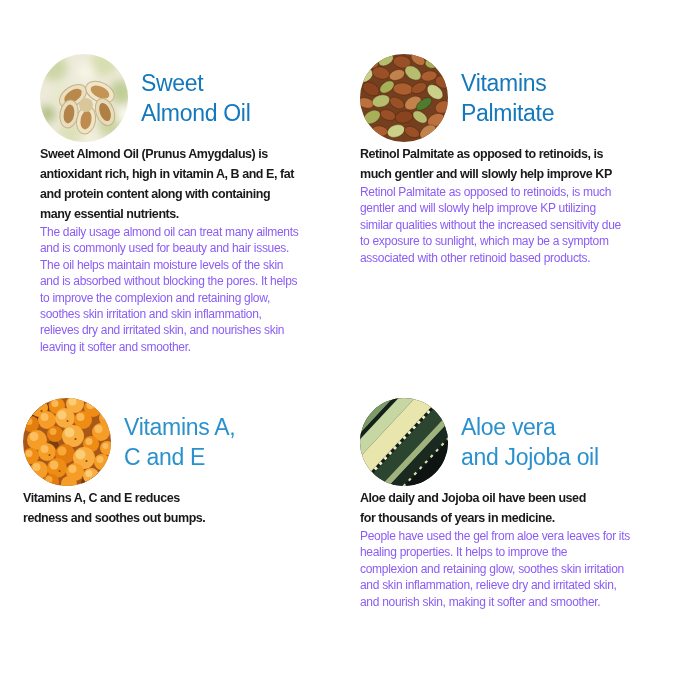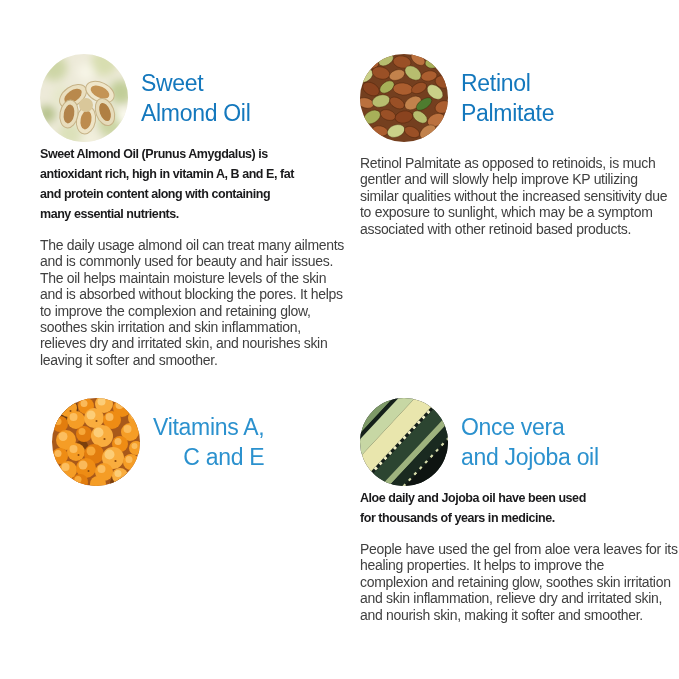--- a/index.html
+++ b/index.html
@@ -22,28 +22,27 @@
     letter-spacing:-0.3px;
     white-space:pre;
   }
   .quad-lead{
     margin-top:1px;
     font-size:12.5px;line-height:20px;font-weight:bold;
     letter-spacing:-0.45px;color:#1a1a1c;
     white-space:pre;
   }
   .quad-body{
-    margin-top:13px;
-    font-size:14px;line-height:16.4px;font-weight:400;
-    letter-spacing:-0.3px;color:#404040;
+    font-size:12px;line-height:16.4px;font-weight:400;
+    letter-spacing:-0.3px;color:#8b5cf6;
     white-space:pre;
   }
   #quad-0{left:40px;top:54px;}
   #quad-1{left:360px;top:54px;}
-  #quad-2{left:52px;top:398px;text-align:right;}
+  #quad-2{left:23px;top:398px;}
   #quad-3{left:360px;top:398px;}
 </style>
 </head>
 <body>
 
 <div id="page">
 
   <div class="quad" id="quad-0">
     <div class="quad-header">
       <div class="circle-img">
@@ -210,23 +209,25 @@
               </g>
             <g transform="rotate(-35 68 78)">
                 <ellipse cx="68" cy="78" rx="9" ry="6" fill="#c2824c"></ellipse>
               </g>
             <g transform="rotate(15 82 82)">
                 <ellipse cx="82" cy="82" rx="8" ry="5" fill="#8a431f"></ellipse>
               </g>
           </g>
         </svg>
       </div>
-      <div class="quad-title" style="color: rgb(20, 120, 189);">Retinol
+      <div class="quad-title" style="color: rgb(20, 120, 189);">Vitamins
 Palmitate</div>
     </div>
+    <div class="quad-lead">Retinol Palmitate as opposed to retinoids, is
+much gentler and will slowly help improve KP</div>
     <div class="quad-body">Retinol Palmitate as opposed to retinoids, is much
 gentler and will slowly help improve KP utilizing
 similar qualities without the increased sensitivity due
 to exposure to sunlight, which may be a symptom
 associated with other retinoid based products.</div>
   </div>
 
   <div class="quad" id="quad-2">
     <div class="quad-header">
       <div class="circle-img">
@@ -292,20 +293,22 @@
             <circle cx="52.5" cy="41" r="1.1" fill="#8a4a10"></circle>
               <circle cx="26.5" cy="57" r="1" fill="#8a4a10"></circle>
             <circle cx="63.5" cy="63" r="1.1" fill="#8a4a10"></circle>
               <circle cx="36.5" cy="73" r="1" fill="#8a4a10"></circle>
           </g>
         </svg>
       </div>
       <div class="quad-title" style="color: rgb(43, 145, 206);">Vitamins A,
 C and E</div>
     </div>
+    <div class="quad-lead">Vitamins A, C and E reduces
+redness and soothes out bumps.</div>
   </div>
 
   <div class="quad" id="quad-3">
     <div class="quad-header">
       <div class="circle-img">
         <svg viewBox="0 0 88 88">
           <rect width="88" height="88" fill="#16201a"></rect>
           <g transform="rotate(-47 44 44)">
             <rect x="-45" y="-50" width="180" height="30" fill="#101b15"></rect>
             <line x1="-45" y1="-19" x2="135" y2="-19" stroke="#dfe3b4" stroke-width="3" stroke-dasharray="3 4"></line>
@@ -316,21 +319,21 @@
             <rect x="-45" y="22" width="180" height="18" fill="#e9e6ad"></rect>
             <line x1="-45" y1="41.5" x2="135" y2="41.5" stroke="#f2f0c8" stroke-width="3" stroke-dasharray="3 4"></line>
             <rect x="-45" y="43" width="180" height="14" fill="#2c4531"></rect>
             <rect x="-45" y="57" width="180" height="6" fill="#9eb37e"></rect>
             <rect x="-45" y="63" width="180" height="10" fill="#1a2a20"></rect>
             <line x1="-45" y1="74" x2="135" y2="74" stroke="#d7dcab" stroke-width="2.5" stroke-dasharray="3 5"></line>
             <rect x="-45" y="75" width="180" height="30" fill="#0e1411"></rect>
           </g>
         </svg>
       </div>
-      <div class="quad-title" style="color: rgb(43, 145, 206);">Once vera
+      <div class="quad-title" style="color: rgb(43, 145, 206);">Aloe vera
 and Jojoba oil</div>
     </div>
     <div class="quad-lead">Aloe daily and Jojoba oil have been used
 for thousands of years in medicine.</div>
     <div class="quad-body">People have used the gel from aloe vera leaves for its
 healing properties. It helps to improve the
 complexion and retaining glow, soothes skin irritation
 and skin inflammation, relieve dry and irritated skin,
 and nourish skin, making it softer and smoother.</div>
   </div>

